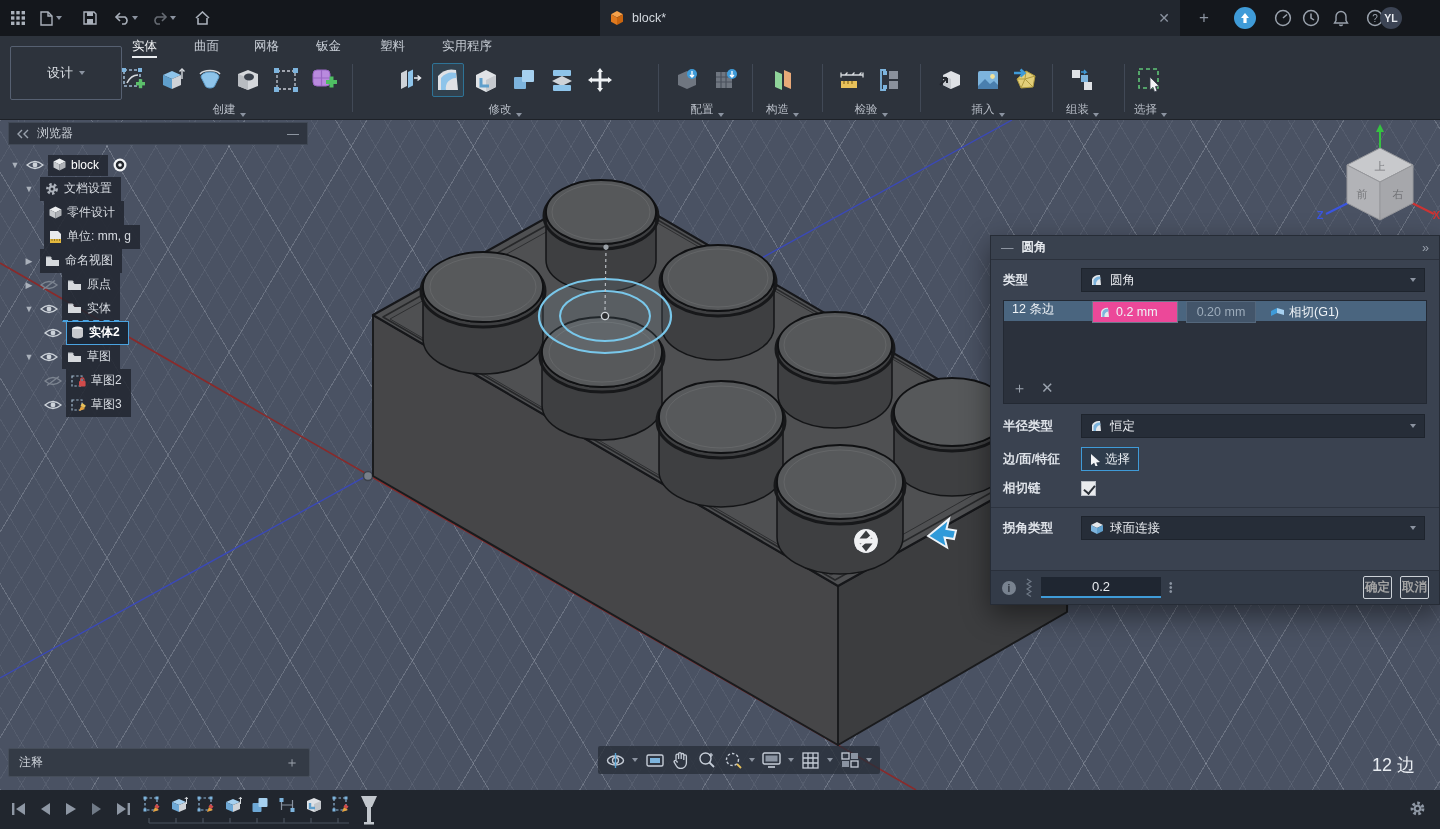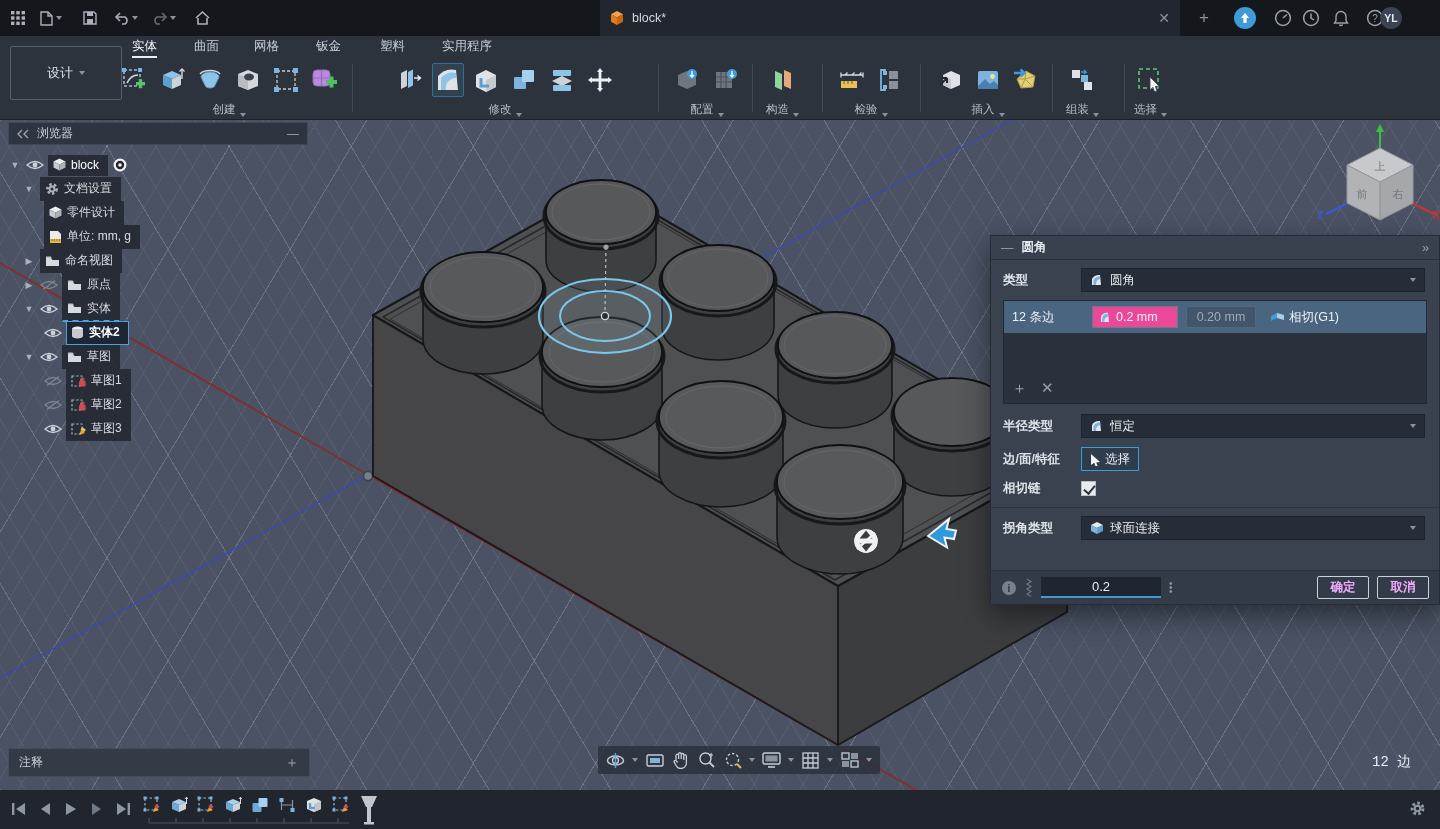--- a/index.html
+++ b/index.html
@@ -29,21 +29,21 @@
   .ricon.active-tool{border:1px solid #2e7396;background:#31414e;}
 
   
   #canvas{position:absolute;left:0;top:120px;width:1440px;height:670px;
     background-color:#4a5263;
     background-image:
       repeating-linear-gradient(120.7deg, rgba(235,240,248,0.14) 0 1px, transparent 1px 105px),
       repeating-linear-gradient(59.3deg, rgba(235,240,248,0.14) 0 1px, transparent 1px 105px),
       repeating-linear-gradient(120.7deg, rgba(225,232,242,0.07) 0 1px, transparent 1px 21px),
       repeating-linear-gradient(59.3deg, rgba(225,232,242,0.07) 0 1px, transparent 1px 21px);}
-  #status-count{position:absolute;left:1372px;top:633px;color:#e8ecf1;font-size:14px;font-family:Liberation Mono, monospace;}
+  #status-count{position:absolute;left:1372px;top:633px;color:#e8ecf1;font-size:18px;}
 
   
   #browser{position:absolute;left:8px;top:122px;width:300px;}
   #browser-header{height:23px;background:#2f3540;border:1px solid #414956;display:flex;align-items:center;padding:0 8px;color:#ced3da;font-size:12px;gap:8px;}
   #browser-header .min{margin-left:auto;color:#9aa2ad;cursor:pointer;}
   .trow{display:flex;align-items:center;height:24px;gap:4px;}
   .chip{background:rgba(34,39,49,0.88);color:#d7dbe1;font-size:12px;padding:2px 8px 3px 4px;display:flex;align-items:center;gap:5px;border:1px solid transparent;}
   .chip.sel{border:1px solid #4aa3e0;background:#1c2634;}
   .chip.hatch{border-bottom:2px dashed #4aa3e0;}
   .chev{width:14px;color:#aab1bb;font-size:9px;text-align:center;cursor:pointer;}
@@ -53,34 +53,34 @@
   #dialog{position:absolute;left:990px;top:235px;width:450px;height:370px;background:#3a4250;border:1px solid #262c36;box-shadow:0 10px 26px rgba(0,0,0,.45);}
   #dialog-header{height:24px;background:#39414e;border-bottom:1px solid #2b313c;display:flex;align-items:center;padding:0 10px;color:#e3e7ec;font-size:12.5px;font-weight:bold;gap:8px;}
   #dialog-header .hbtn{color:#98a0ac;font-weight:normal;cursor:pointer;}
   #dialog-header .spacer{flex:1;}
   .drow{display:flex;align-items:center;padding:0 14px 0 12px;margin-top:8px;}
   .dlabel{width:78px;color:#dfe3e9;font-size:12.5px;font-weight:bold;flex-shrink:0;}
   .ddrop{flex:1;height:24px;background:#262d38;border:1px solid #1e242d;display:flex;align-items:center;padding:0 8px;color:#e8ebef;font-size:12.5px;gap:6px;cursor:pointer;}
   .ddrop .car{margin-left:auto;}
   .dfield{flex:1;height:24px;background:#262d38;border:1px solid #1e242d;display:flex;align-items:center;padding:0 8px;color:#e8ebef;font-size:12.5px;}
   #sel-list{margin:8px 12px 0 12px;height:104px;background:#2b313c;border:1px solid #232933;position:relative;}
-  #sel-row{height:32px;background:#4a657f;display:flex;align-items:center;padding:0 8px;gap:8px;color:#eef2f6;font-size:12.5px;}
+  #sel-row{height:20px;background:#4a657f;display:flex;align-items:flex-start;padding:0 8px;gap:8px;color:#eef2f6;font-size:12.5px;}
   #sel-row .cnt{width:72px;}
   .vchip{height:22px;display:flex;align-items:center;gap:4px;padding:0 6px;font-size:12.5px;}
   #chip-radius{background:#ec4899;border:1px solid #6a7b8d;color:#eef2f6;width:86px;cursor:text;}
   #chip-ghost{background:#43556a;border:1px solid #54677c;color:#9cabba;width:70px;justify-content:center;}
   #chip-tan{color:#eef2f6;cursor:pointer;}
   #list-actions{position:absolute;left:8px;bottom:5px;display:flex;gap:14px;color:#9aa2ad;font-size:15px;}
   #select-btn{height:24px;width:58px;background:#2e3c4c;border:1.5px solid #3f9bd8;display:flex;align-items:center;justify-content:center;gap:4px;color:#eef2f6;font-size:12.5px;cursor:pointer;}
   #checkbox{width:15px;height:15px;background:#e9ebee;border:1px solid #b9bec6;position:relative;cursor:pointer;}
   #checkbox:after{content:"";position:absolute;left:4px;top:1px;width:5px;height:9px;border:solid #2a3038;border-width:0 2px 2px 0;transform:rotate(40deg);}
   .dsep{height:1px;background:#2d3440;margin:10px 0 0 0;}
   #dialog-footer{position:absolute;left:0;bottom:0;width:100%;height:34px;background:#333b48;border-top:1px solid #2a303b;display:flex;align-items:center;padding:0 10px;gap:8px;}
   #footer-field{width:120px;height:21px;background:#1f2631;border-bottom:2px solid #3f9bd8;color:#e8ebef;font-size:13px;display:flex;align-items:center;justify-content:center;}
-  .fbtn{width:52px;height:23px;border:1px solid #ccd1d7;border-radius:2px;color:#f0abfc;font-size:12.5px;display:flex;align-items:center;justify-content:center;background:transparent;cursor:pointer;font-weight:bold;}
+  .fbtn{width:29px;height:23px;border:1px solid #ccd1d7;border-radius:2px;color:#a3a3a3;font-size:12.5px;display:flex;align-items:center;justify-content:center;background:transparent;cursor:pointer;font-weight:bold;}
   .dots3{color:#8a93a0;font-size:10px;line-height:4px;text-align:center;}
 
   
   #comments-bar{position:absolute;left:8px;top:748px;width:302px;height:29px;background:#343b46;border:1px solid #454d59;border-radius:2px;display:flex;align-items:center;padding:0 10px;color:#c9ced5;font-size:12px;}
   #comments-bar .plus{margin-left:auto;color:#9aa1ab;font-size:14px;cursor:pointer;}
   #navbar{position:absolute;left:598px;top:746px;height:28px;background:rgba(40,46,56,0.78);border-radius:2px;display:flex;align-items:center;padding:0 8px;gap:7px;}
   #timeline{position:absolute;left:0;top:790px;width:1440px;height:39px;background:#21262e;}
   .pb{width:18px;height:18px;display:flex;align-items:center;justify-content:center;cursor:pointer;}
   #feat-strip{position:absolute;left:143px;top:6px;display:flex;gap:9px;align-items:flex-start;}
   .feat{width:18px;height:18px;cursor:pointer;}
@@ -676,34 +676,20 @@
         </svg>
       <span class="chip">
         <svg width="15" height="12">
             <path d="M1 3 h5 l1.5 2 H14 v6 H1 Z" fill="#d6d9dd"></path>
             <path d="M1 3 V1.5 h4.5 L7 3" fill="#c2c6cb"></path>
           </svg>
         <span>草图</span>
       </span>
     </div>
 
-    <div class="trow ind2">
-      <svg width="18" height="12">
-          <path d="M1 6 Q9 -1 17 6 Q9 13 1 6 Z" fill="none" stroke="#7d8591" stroke-width="1.3"></path>
-          <line x1="3" y1="10.5" x2="15" y2="1.5" stroke="#7d8591" stroke-width="1.3"></line>
-        </svg>
-      <span class="chip">
-        <svg width="15" height="14">
-            <rect x="1" y="2" width="10" height="10" fill="none" stroke="#9fb7cc" stroke-width="1.2" stroke-dasharray="2.4,1.8"></rect>
-            <rect x="8" y="7" width="6.6" height="5.6" rx="1" fill="#d14b4b"></rect>
-            <path d="M9.6 7 v-1.4 a1.7 1.7 0 0 1 3.4 0 V7" fill="none" stroke="#d14b4b" stroke-width="1.2"></path>
-          </svg>
-        <span>草图1</span>
-      </span>
-    </div>
 
     <div class="trow ind2">
       <svg width="18" height="12">
           <path d="M1 6 Q9 -1 17 6 Q9 13 1 6 Z" fill="none" stroke="#7d8591" stroke-width="1.3"></path>
           <line x1="3" y1="10.5" x2="15" y2="1.5" stroke="#7d8591" stroke-width="1.3"></line>
         </svg>
       <span class="chip">
         <svg width="15" height="14">
             <rect x="1" y="2" width="10" height="10" fill="none" stroke="#9fb7cc" stroke-width="1.2" stroke-dasharray="2.4,1.8"></rect>
             <rect x="8" y="7" width="6.6" height="5.6" rx="1" fill="#d14b4b"></rect>

